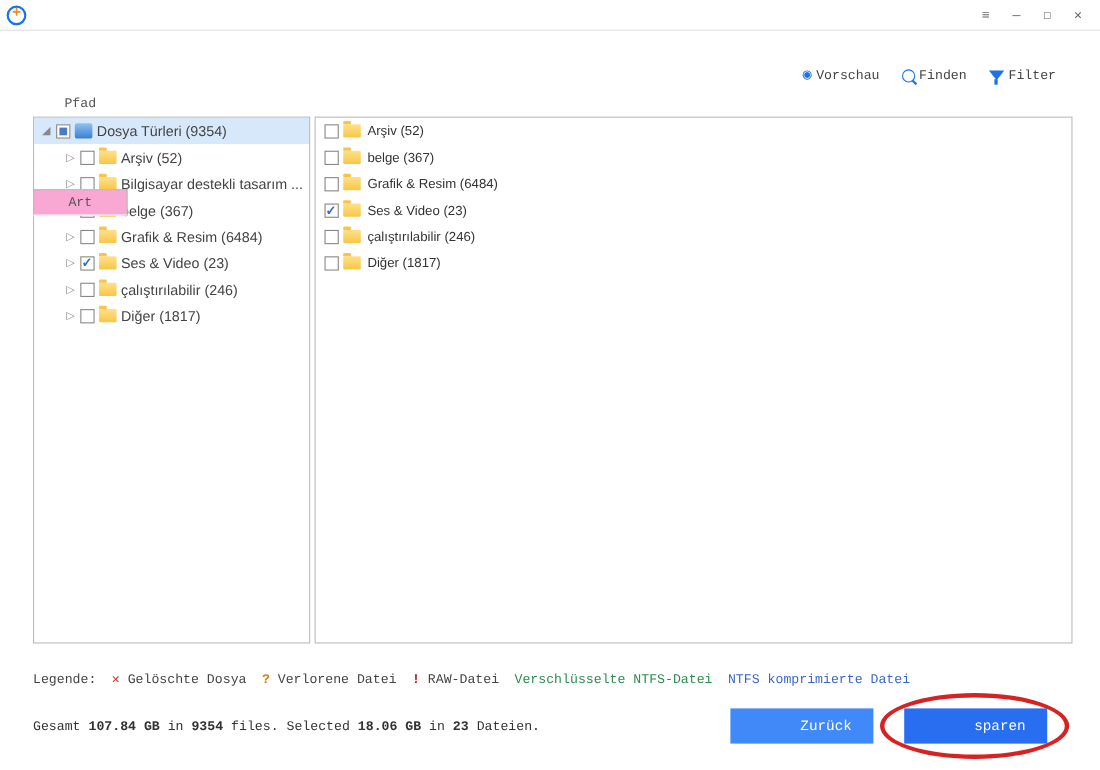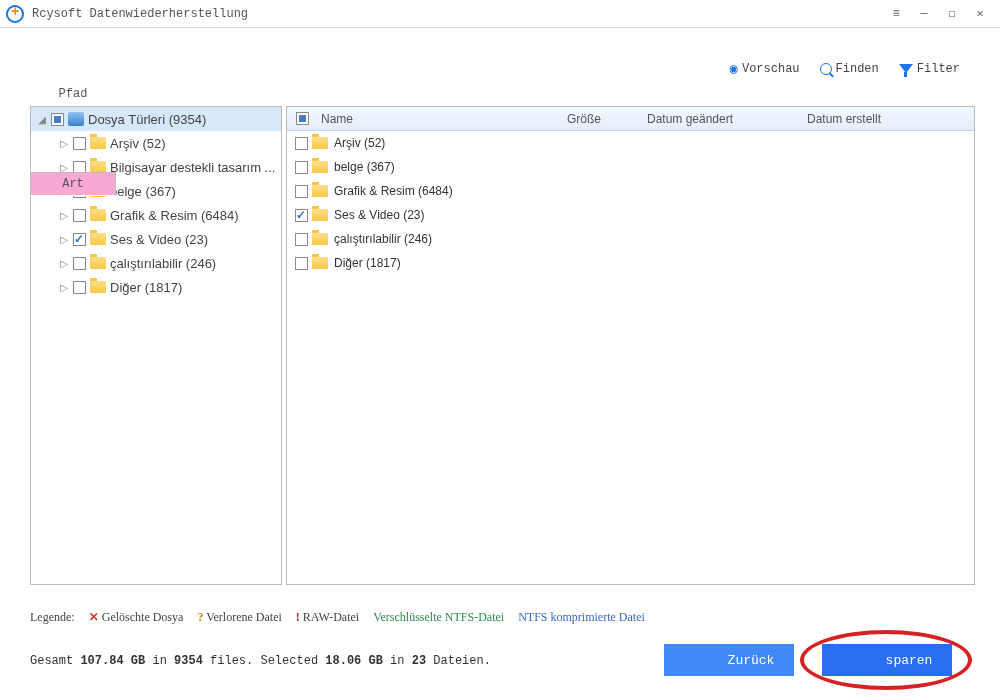--- a/index.html
+++ b/index.html
@@ -158,21 +158,21 @@
   .col-size { width: 80px; }
   .col-mod { width: 160px; }
   .col-created { flex: 1; }
   .list-row { height: 24px; display:flex; align-items:center; gap:4px; padding-left:8px;}
   .list-row .name-cell { display:flex; align-items:center; gap:6px; width: 250px;}
   
   .legend {
     position: absolute;
     left: 30px;
     bottom: 75px;
-    font-family: Liberation Serif, serif;
+    font-family: Liberation Mono, monospace;
     font-size: 12px;
     color: #444;
     display: flex; gap: 14px; align-items: flex-end;
   }
   .lg-red { color:#d63a2e; font-weight:bold; }
   .lg-orange { color:#d97b11; font-weight:bold; }
   .lg-darkred { color:#b02222; font-weight:bold;}
   .lg-green { color:#2e8b4f; }
   .lg-blue { color:#3a67c7; }
   
@@ -207,21 +207,20 @@
     border: 4px solid #d62222;
     border-radius: 50%;
     pointer-events: none;
   }
 </style>
 </head>
 <body>
 
 <div class="titlebar">
   <span class="logo"></span>
-  <span>Rcysoft Datenwiederherstellung</span>
   <span class="spacer"></span>
   <span class="win-btn">≡</span>
   <span class="win-btn">—</span>
   <span class="win-btn">☐</span>
   <span class="win-btn">✕</span>
 </div>
 
 <div class="toolbar-right">
   <div class="tool">
     <span class="eye-icon">◉</span>
@@ -290,29 +289,20 @@
         </div>
         <div class="tree-row child">
           <span class="expand">▷</span>
           <span class="chk "></span>
           <span class="folder-icon"></span>
           <span class="tree-label">Diğer (1817)</span>
         </div>
       </div>
   </div>
   <div class="right-pane">
-    <div class="list-header">
-      <div class="col-chk">
-          <span class="chk partial"></span>
-        </div>
-      <div class="col-name">Name</div>
-      <div class="col-size">Größe</div>
-      <div class="col-mod">Datum geändert</div>
-      <div class="col-created">Datum erstellt</div>
-    </div>
     <div id="list-body">
         <div class="list-row">
           <span class="chk "></span>
           <span class="name-cell">
             <span class="folder-icon"></span>
             <span>Arşiv (52)</span>
           </span>
         </div>
         <div class="list-row">
           <span class="chk "></span>

